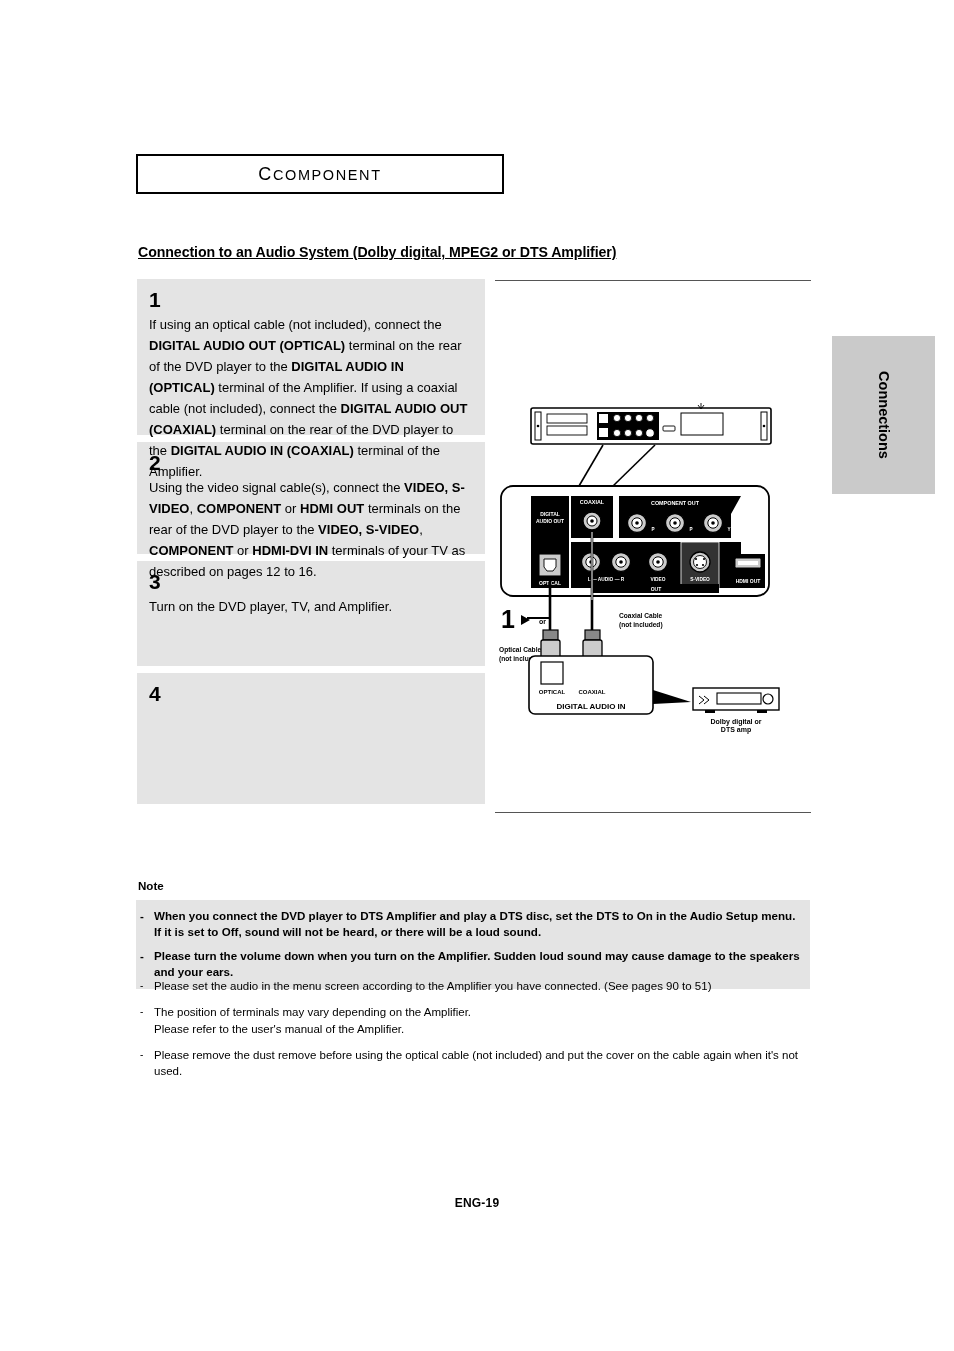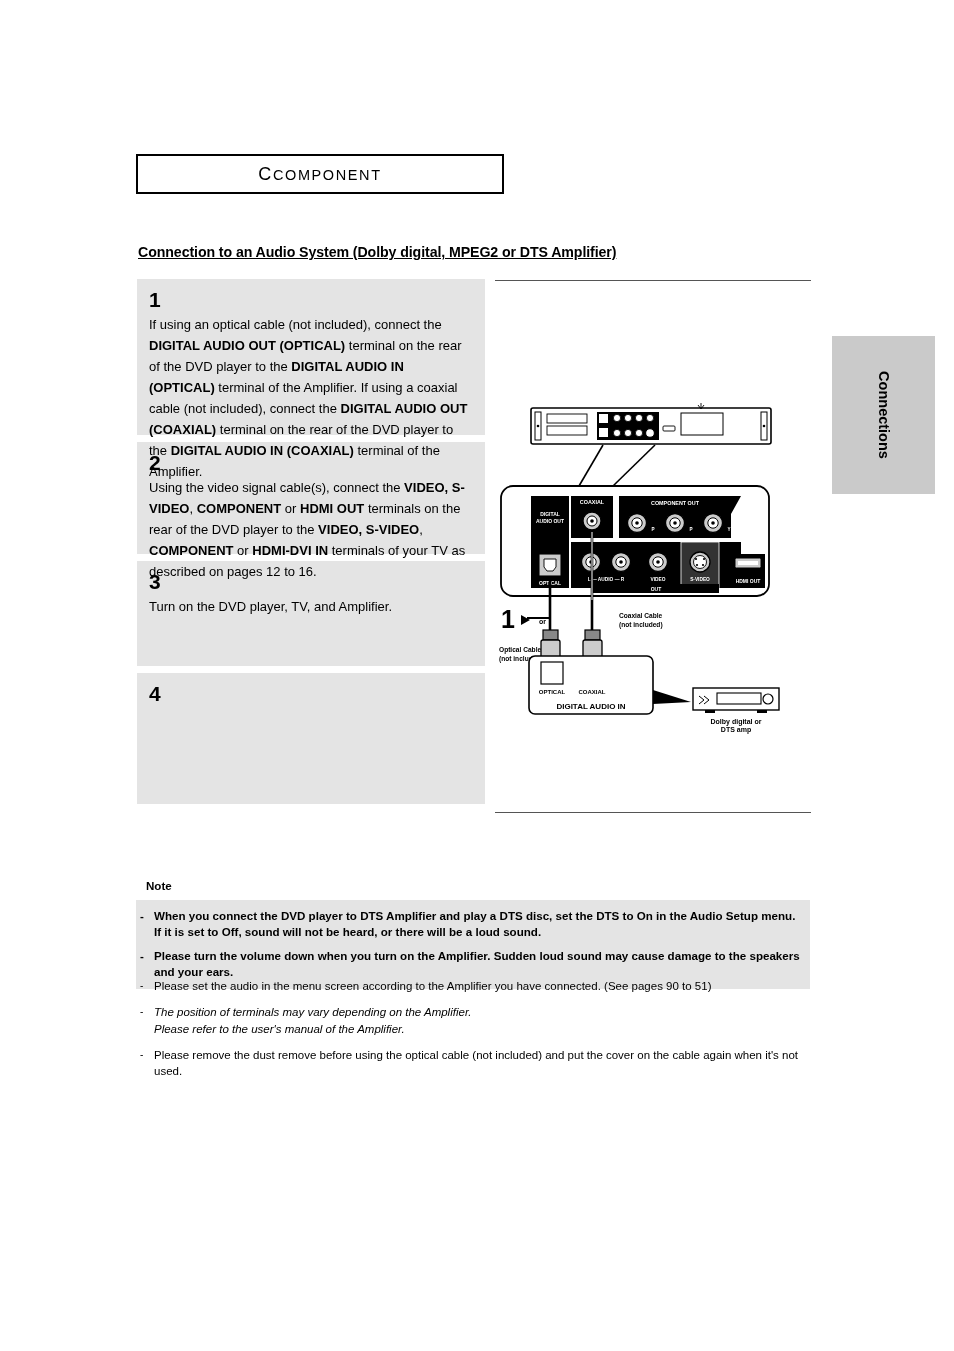--- a/index.html
+++ b/index.html
@@ -51,21 +51,21 @@
     background:#cacaca;
   }
   .side-tab span{
     position:absolute;left:50%;top:50%;
     transform:translate(-50%,-50%) rotate(90deg);
     white-space:nowrap;font-size:14.5px;font-weight:bold;
   }
 
   
   .note-label{
-    position:absolute;left:138px;top:879px;font-size:11.6px;font-weight:bold;margin-left:8px;
+    position:absolute;left:138px;top:879px;font-size:11.6px;font-weight:bold;
   }
   .note-bold-block{
     position:absolute;left:136px;top:900px;width:674px;
     background:#e4e4e4;padding:8px 0 9px 0;box-sizing:border-box;
   }
   .note-plain-block{
     position:absolute;left:136px;top:978px;width:674px;
   }
   .note-item{
     display:flex;align-items:flex-start;
@@ -297,23 +297,24 @@
     </div>
   </div>
 
   <div class="note-plain-block">
     <div class="note-item">
       <div class="note-dash">-</div>
       <div class="note-text">Please set the audio in the menu screen according to the Amplifier you have connected. (See pages 90 to 51)</div>
     </div>
     <div class="note-item">
       <div class="note-dash">-</div>
-      <div class="note-text" style="white-space:pre-line;font-style:italic;">The position of terminals may vary depending on the Amplifier.
+      <div class="note-text" style="white-space:pre-line;">The position of terminals may vary depending on the Amplifier.
 Please refer to the user's manual of the Amplifier.</div>
     </div>
     <div class="note-item">
       <div class="note-dash">-</div>
       <div class="note-text">Please remove the dust remove before using the optical cable (not included) and put the cover on the cable again when it's not used.</div>
     </div>
   </div>
 
+  <div class="footer">ENG-19</div>
 
 </div>
 
 </body></html>

